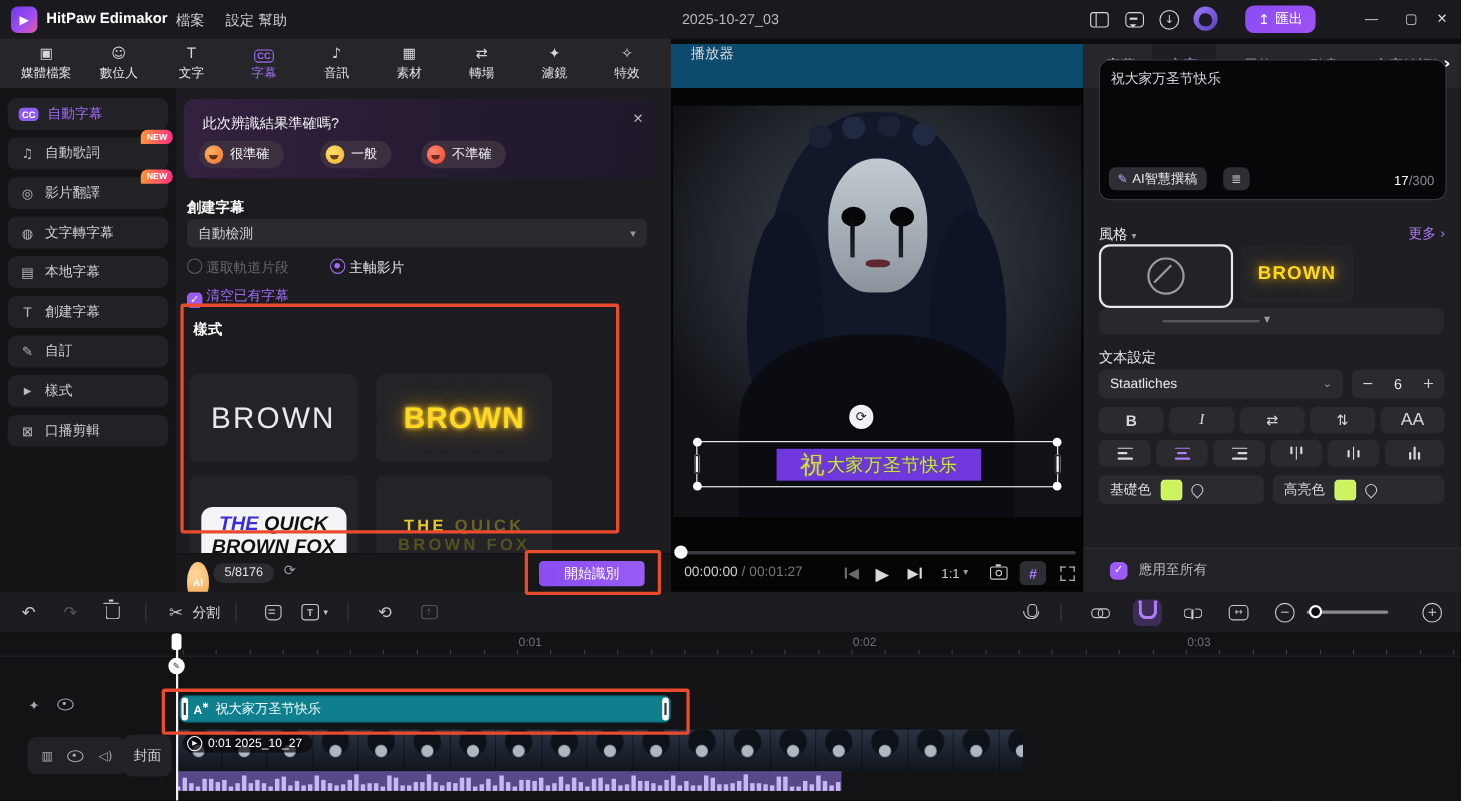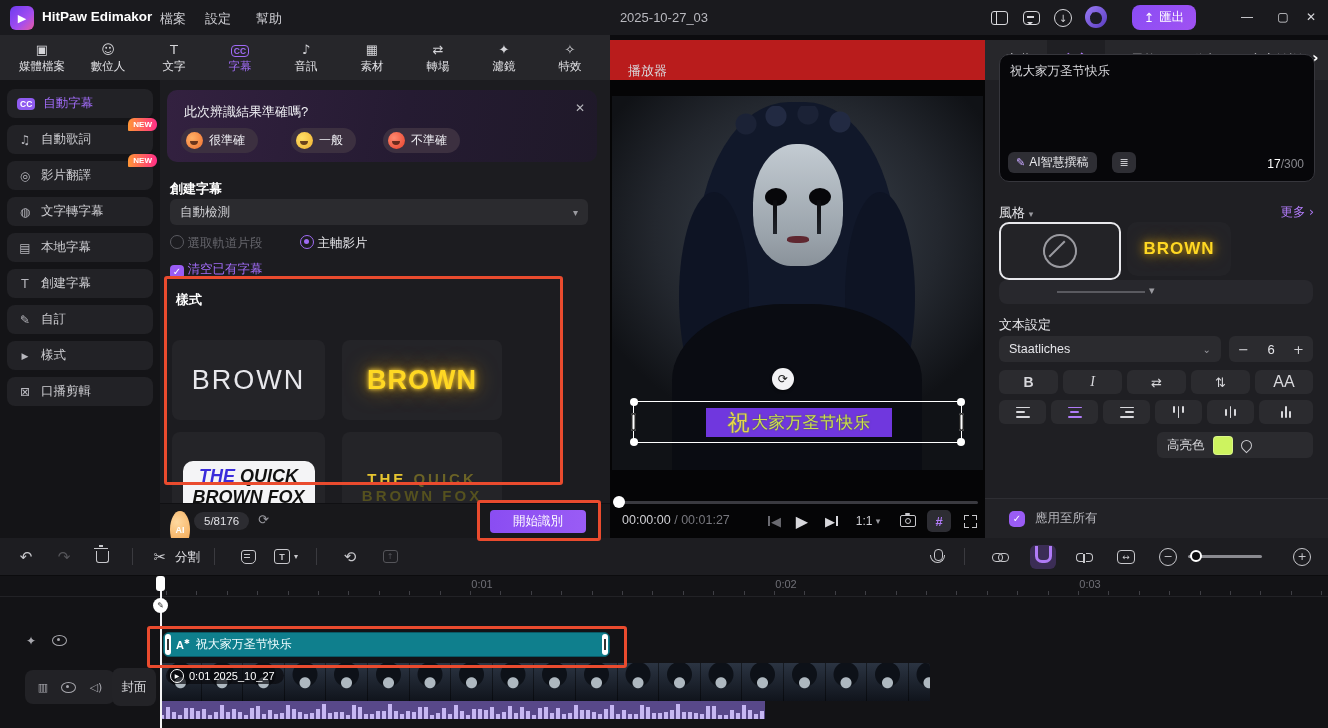--- a/index.html
+++ b/index.html
@@ -82,21 +82,21 @@
   .dim-sample .l1 b{color:#e6c530;font-weight:bold;}
   .dim-sample .l2{font-size:15px;color:#55511f;}
   .panel-foot{left:0;top:423px;width:450px;height:35px;background:#18181b;border-top:1px solid #101013;}
   .ai-badge{left:10px;top:7px;width:20px;height:37px;border-radius:50%;background:radial-gradient(circle at 35% 30%,#ffd9a0,#f09a3e);color:#fff;font-size:9px;font-weight:bold;display:flex;align-items:center;justify-content:center;}
   .credits{left:34px;top:8px;height:18px;border-radius:9px;background:#2c2c31;color:#e2e2e6;font-size:11.5px;display:flex;align-items:center;padding:0 10px;}
   .btn-start{left:330px;top:6px;width:96px;height:23px;border-radius:4px;background:linear-gradient(90deg,#8a4df2,#9a5cf5);color:#fff;font-size:12.5px;display:flex;align-items:center;justify-content:center;}
   .annot{border:3px solid #ea4b2e;border-radius:3px;pointer-events:none;z-index:60;}
 
   
   #player{left:610px;top:40px;width:375px;height:498px;background:#050506;}
-  .pl-head{left:0;top:0;width:375px;height:40px;background:#b91c1c;display:flex;align-items:flex-end;padding-left:18px;box-sizing:border-box;color:#d8d8dc;}
+  .pl-head{left:0;top:0;width:375px;height:40px;background:#0c4a6e;display:flex;align-items:flex-start;padding-left:18px;box-sizing:border-box;color:#d8d8dc;}
   .video-art{left:2px;top:56px;width:371px;height:374px;background:radial-gradient(260px 240px at 50% 36%,#3e4650,#23272e 55%,#101216 85%);overflow:hidden;}
   .hair{position:absolute;left:85px;top:6px;width:200px;height:330px;border-radius:46% 46% 40% 40%;background:#11182a;}
   .hair::before{content:"";position:absolute;left:-18px;top:90px;width:70px;height:210px;border-radius:50%;background:#0e1424;}
   .hair::after{content:"";position:absolute;right:-18px;top:90px;width:70px;height:210px;border-radius:50%;background:#0e1424;}
   .roses{position:absolute;left:120px;top:10px;width:130px;height:36px;
          background:radial-gradient(circle 11px at 14px 18px,#1b2236 0 10px,transparent 11px),
                     radial-gradient(circle 11px at 44px 10px,#222a42 0 10px,transparent 11px),
                     radial-gradient(circle 11px at 76px 8px,#1b2236 0 10px,transparent 11px),
                     radial-gradient(circle 11px at 108px 16px,#222a42 0 10px,transparent 11px);}
   .face{position:absolute;left:141px;top:48px;width:90px;height:122px;border-radius:48% 48% 42% 42%;
@@ -232,21 +232,21 @@
 
 <div id="app">
 
   <div id="titlebar" class="abs">
     <div class="abs logo">
         <span class="ico">▶</span>
       </div>
     <div class="abs appname">HitPaw Edimakor</div>
     <div class="abs menu" style="left:160px">檔案</div>
     <div class="abs menu" style="left:205px">設定</div>
-    <div class="abs menu" style="left:256px">幫助</div>
+    <div class="abs menu" style="left:235px">幫助</div>
     <div class="abs doctitle">2025-10-27_03</div>
     <div class="abs tb-ic" style="left:988px">
         <span class="i-layout"></span>
       </div>
     <div class="abs tb-ic" style="left:1020px">
         <span class="i-comment"></span>
       </div>
     <div class="abs tb-ic" style="left:1052px">
         <span class="i-download ico">↓</span>
       </div>
@@ -569,20 +569,25 @@
         </span>
       </div>
     <div class="ibtn" style="left:274px;top:360px;width:54px">
         <span class="vbars b">
           <i class="s"></i>
           <i class="t2"></i>
           <i class="s"></i>
         </span>
       </div>
 
+    <div class="ibtn" style="left:14px;top:392px;width:150px;height:26px;justify-content:flex-start;gap:8px;padding-left:10px;box-sizing:border-box">
+      <span style="font-size:12.5px">基礎色</span>
+      <span class="swatch"></span>
+      <span class="i-drop"></span>
+    </div>
     <div class="ibtn" style="left:172px;top:392px;width:156px;height:26px;justify-content:flex-start;gap:8px;padding-left:10px;box-sizing:border-box">
       <span style="font-size:12.5px">高亮色</span>
       <span class="swatch"></span>
       <span class="i-drop"></span>
     </div>
 
     <div class="abs insp-foot">
       <span class="checkbox ico" style="width:16px;height:16px;border-radius:5px">✓</span>
       <span>應用至所有</span>
     </div>

